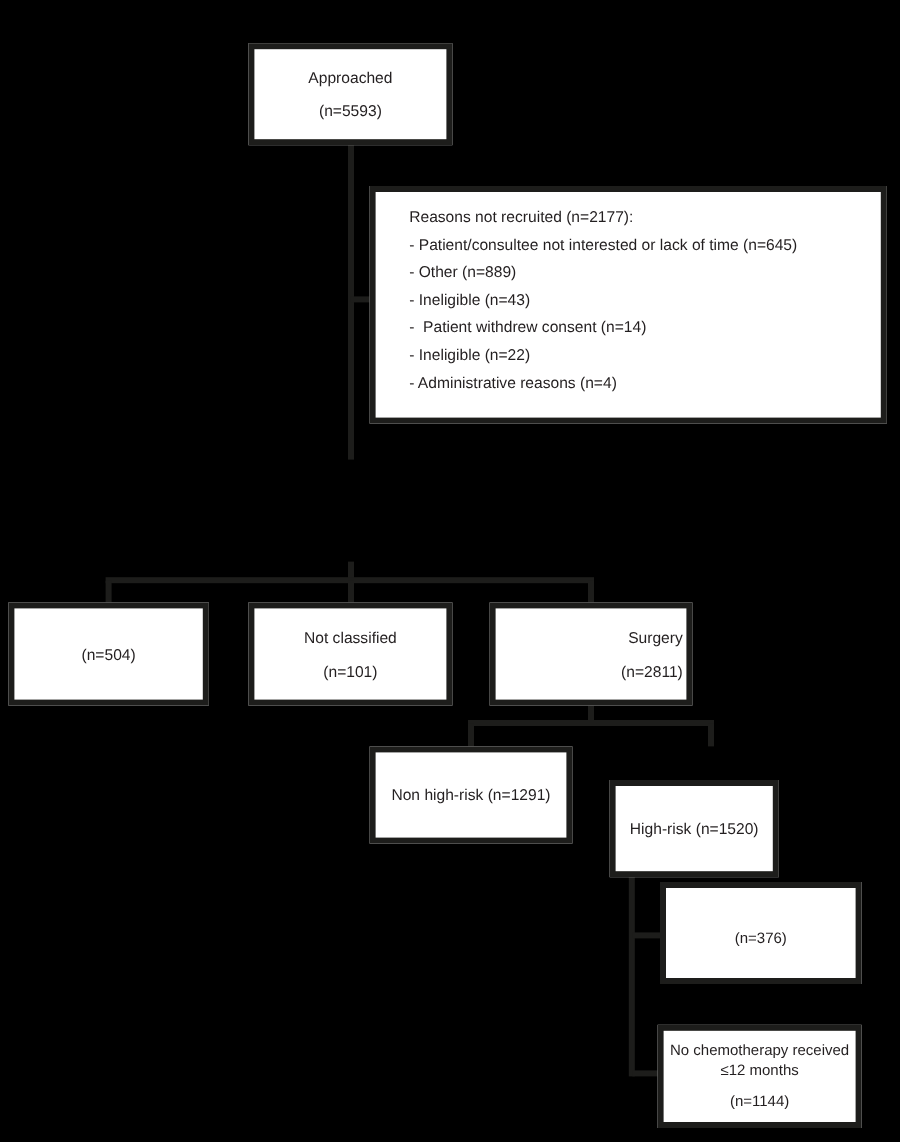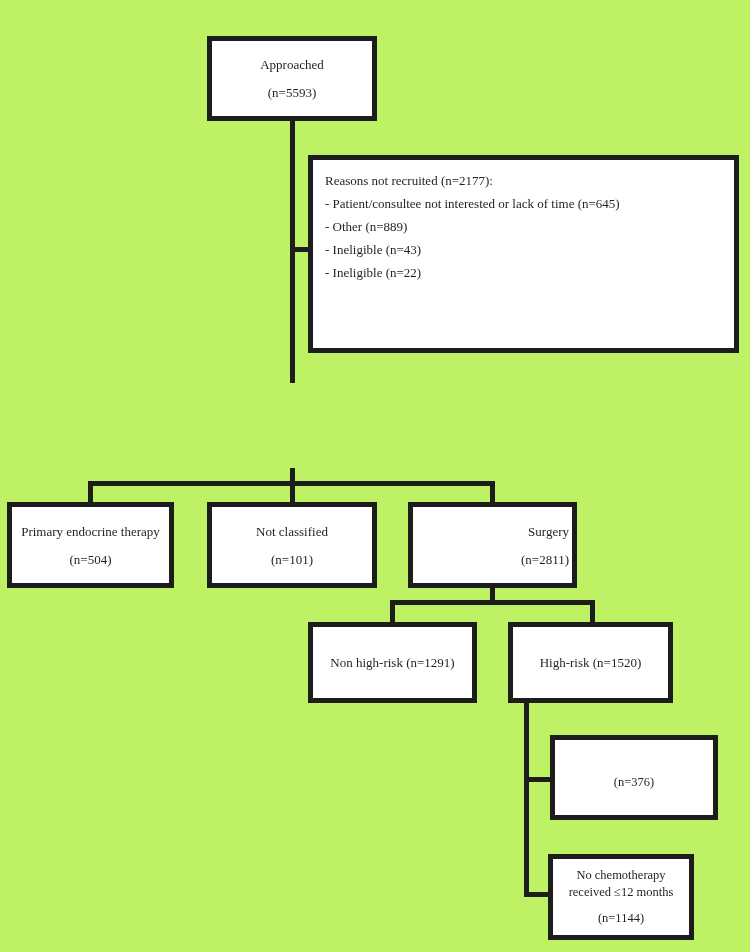--- a/index.html
+++ b/index.html
@@ -4,22 +4,22 @@
 <style>
   html, body {
     margin: 0;
     padding: 0;
     background: #ffffff;
   }
   .canvas {
     position: relative;
     width: 750px;
     height: 952px;
-    background: #bef264;
-    font-family: Liberation Serif, serif;
+    background: #000000;
+    font-family: Liberation Sans, sans-serif;
     color: #231f20;
     overflow: hidden;
   }
   .node {
     position: absolute;
     box-sizing: border-box;
     border: 5px solid #1d1d1b;
     background: #ffffff;
     display: flex;
     flex-direction: column;
@@ -28,21 +28,21 @@
     text-align: center;
     font-size: 13px;
     line-height: 17px;
   }
   .stack { gap: 11px; }
   .node .bl { padding: 0 3px; }
   .reasons {
     align-items: flex-start;
     justify-content: flex-start;
     text-align: center;
-    padding: 9px 12px;
+    padding: 9px 28px;
   }
   .reasons .rline {
     line-height: 23px;
     white-space: pre-wrap;
   }
   .wrapbox { font-size: 12.5px; }
   .wrapbox .count { margin-top: 9px; }
   .line {
     position: absolute;
     background: #1d1d1b;
@@ -71,49 +71,50 @@
   <div class="node stack" style="left:207px; top:36px; width:170px; height:85px;">
     <div class="bl">Approached</div>
     <div class="bl">(n=5593)</div>
   </div>
 
   <div class="node reasons" style="left:308px; top:155px; width:431px; height:198px;">
     <div class="rline">Reasons not recruited (n=2177):</div>
     <div class="rline">- Patient/consultee not interested or lack of time (n=645)</div>
     <div class="rline">- Other (n=889)</div>
     <div class="rline">- Ineligible (n=43)</div>
+    <div class="rline">-  Patient withdrew consent (n=14)</div>
     <div class="rline">- Ineligible (n=22)</div>
+    <div class="rline">- Administrative reasons (n=4)</div>
   </div>
 
 
   <div class="node stack" style="left:7px; top:502px; width:167px; height:86px;">
-    <div class="bl">Primary endocrine therapy</div>
     <div class="bl">(n=504)</div>
   </div>
 
   <div class="node stack" style="left:207px; top:502px; width:170px; height:86px;">
     <div class="bl">Not classified</div>
     <div class="bl">(n=101)</div>
   </div>
 
   <div class="node stack" style="left:408px; top:502px; width:169px; height:86px;align-items:flex-end;">
     <div class="bl">Surgery</div>
     <div class="bl">(n=2811)</div>
   </div>
 
   <div class="node" style="left:308px; top:622px; width:169px; height:81px;text-align:center;">
     <div class="bl">Non high-risk (n=1291)</div>
   </div>
 
-  <div class="node" style="left:508px; top:622px; width:165px; height:81px;">
+  <div class="node" style="left:508px; top:650px; width:141px; height:81px;">
     <div class="bl">High-risk (n=1520)</div>
   </div>
 
   <div class="node wrapbox" style="left:550px; top:735px; width:168px; height:85px;">
     <div class="bl count">(n=376)</div>
   </div>
 
-  <div class="node wrapbox" style="left:548px; top:854px; width:146px; height:86px;">
+  <div class="node wrapbox" style="left:548px; top:854px; width:170px; height:86px;">
     <div class="bl">No chemotherapy received ≤12 months</div>
     <div class="bl count">(n=1144)</div>
   </div>
 
 </div>
 
 </body></html>

